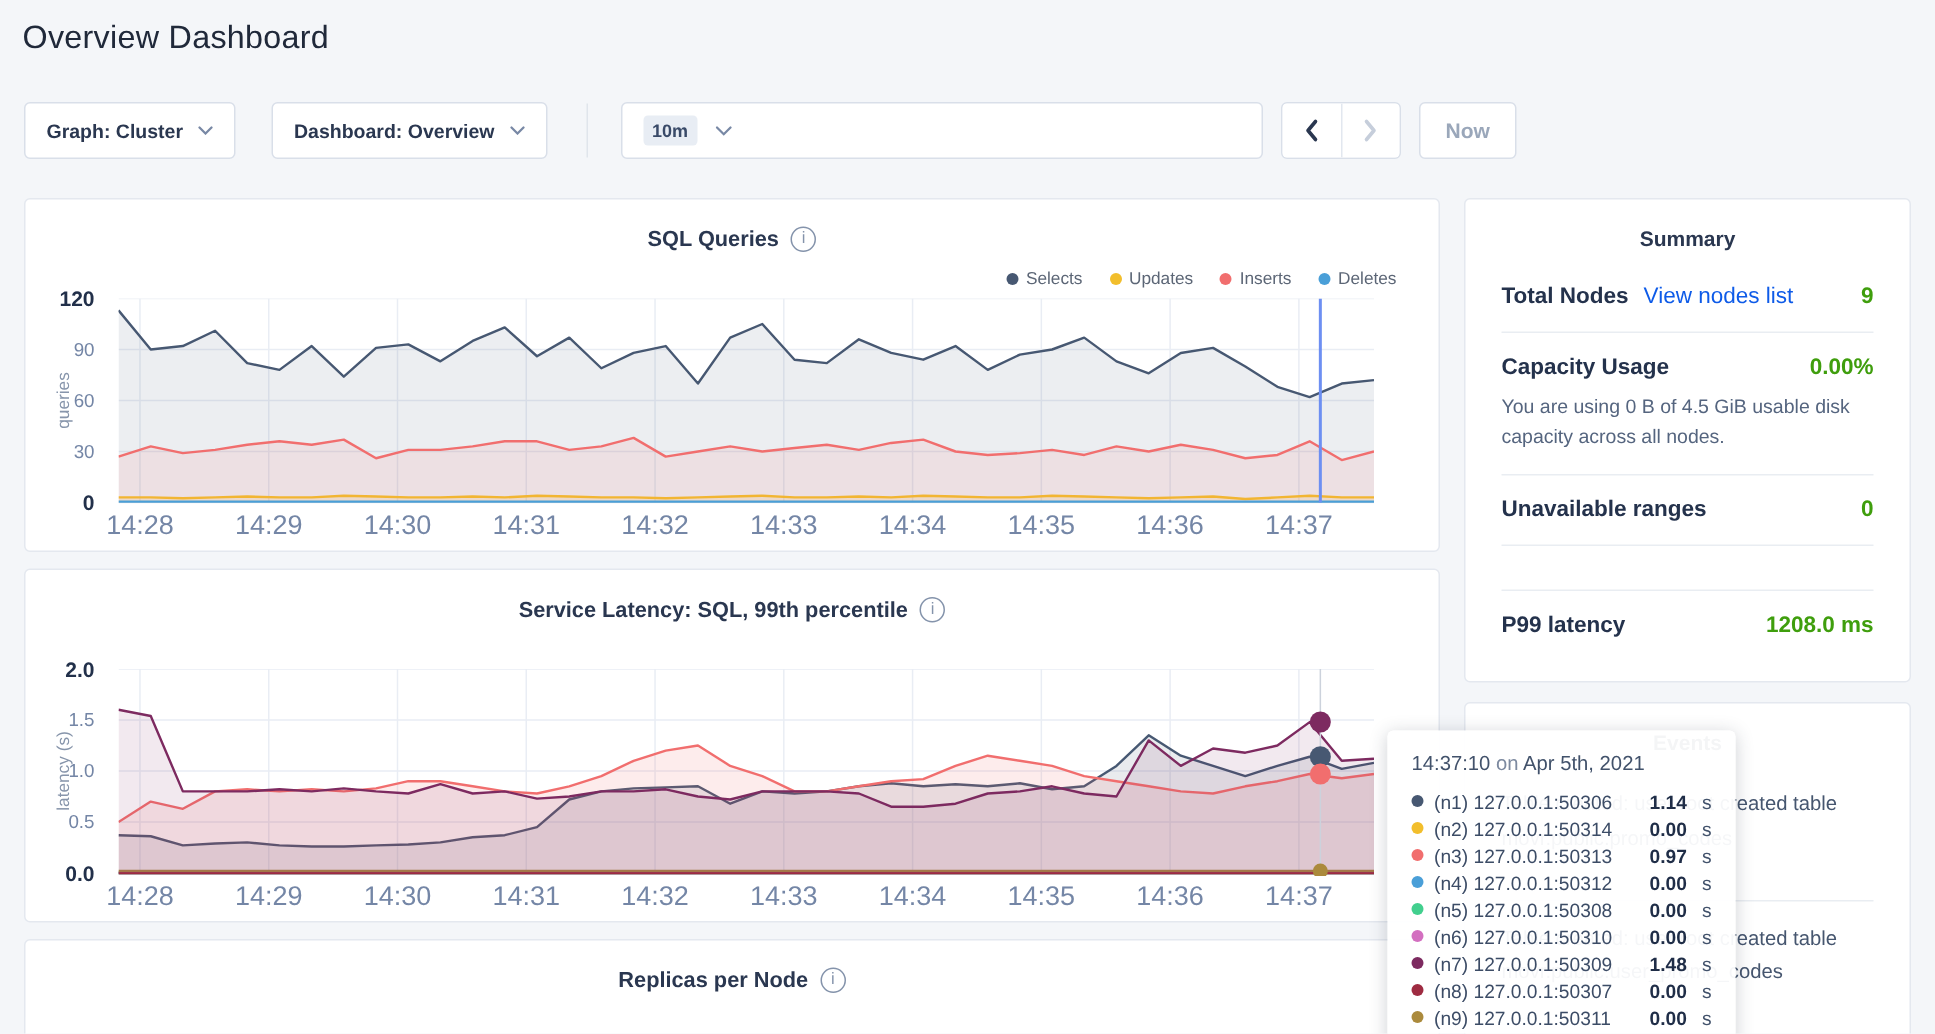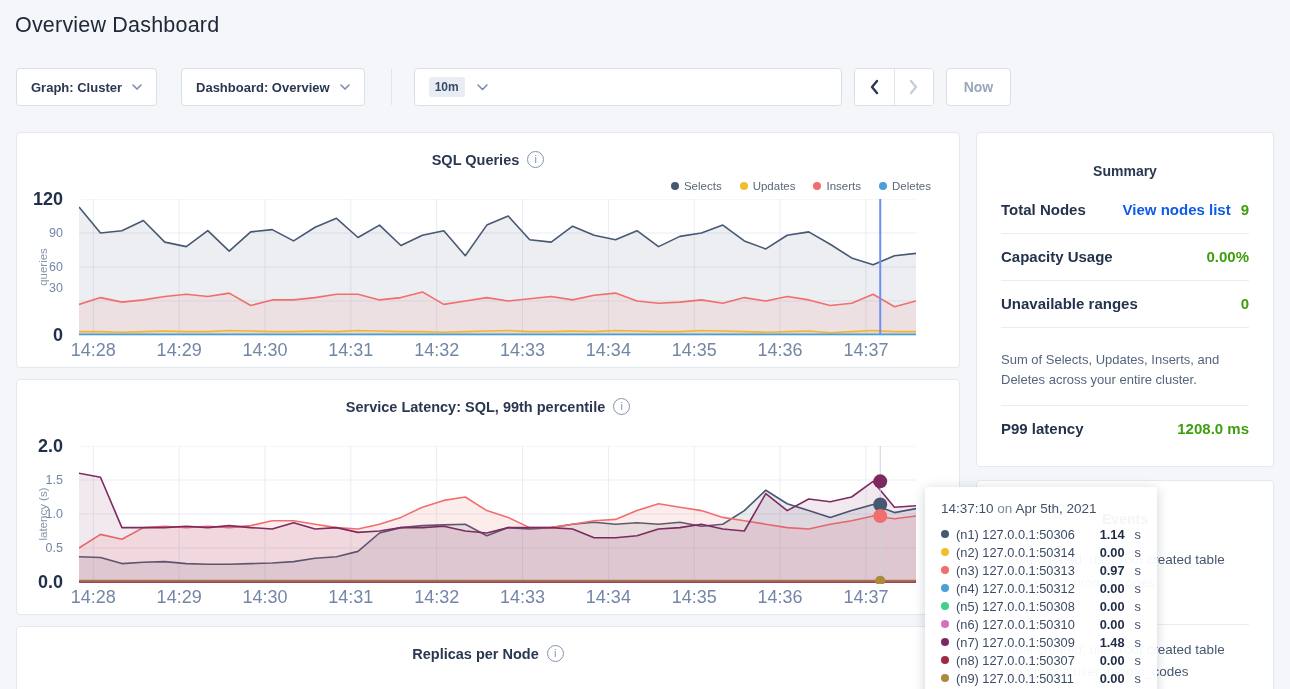--- a/index.html
+++ b/index.html
@@ -49,34 +49,34 @@
     width:17px; height:17px; border:1px solid #8493ab; border-radius:50%; color:#8493ab;
     font-size:11px; line-height:1; display:inline-flex; align-items:center; justify-content:center; cursor:pointer;
   }
   .legend { position:absolute; right:28px; top:47px; display:flex; gap:18px;padding-left:48px; }
   .legend .li { display:flex; align-items:center; gap:5px; font-size:11.5px; color:#5c6676; cursor:pointer; }
   .legend .dot { width:8px; height:8px; border-radius:50%; }
   .chart-body { position:absolute; left:0; top:66px; width:944px; height:162px; }
   .chart-body svg.plot { position:absolute; left:62px; top:0; }
   .ylabels { position:absolute; left:0; top:0; width:54px; height:136px; }
   .ylabels span { position:absolute; right:8px; transform:translateY(-50%); font-size:12.5px; color:#7486a6; white-space:nowrap; }
-  .ylabels span.bold { font-weight:700; color:#22304a; font-size:18px; }
+  .ylabels span.bold { font-weight:700; color:#22304a; font-size:14px; }
   .xlabels { position:absolute; left:62px; top:141px; width:837px; height:18px; }
   .xlabels span { position:absolute; transform:translateX(-50%); font-size:18px; color:#7486a6; white-space:nowrap; }
   .axis-label { position:absolute; left:26px; top:68px; transform:translate(-50%,-50%) rotate(-90deg); font-size:11.5px; color:#8795ab; white-space:nowrap; }
 
   
   .side-panel { padding:18px 24px 14px; }
-  .side-title { text-align:center; font-size:14px; font-weight:700; color:#2a3750; margin:12px 0 8px; }
+  .side-title { text-align:center; font-size:14px; font-weight:700; color:#2a3750; margin:0 0 8px; }
   .srow { padding:14px 0 15px; border-bottom:1px solid #e9edf2; }
   .srow.last { border-bottom:none; }
   .srow .head { display:flex; align-items:baseline; gap:10px; font-size:15px; font-weight:700; color:#24324c; }
   .srow .head .grow { flex:1; }
   .srow .val { color:#3f9e0d; white-space:nowrap; }
-  .srow a.link { color:#0e5be8; text-decoration:none; font-weight:700; font-size:15px;text-align:right; }
+  .srow a.link { color:#0e5be8; text-decoration:none; font-weight:400; font-size:15px; }
   .srow .desc { margin-top:8px; font-size:13px; line-height:1.55; color:#55657f; font-weight:400; }
 
   
   .events-panel { flex:1; min-height:300px; }
   .event-item { padding:14px 0 30px; border-bottom:1px solid #e9edf2; font-size:13.5px; line-height:1.65; color:#46566f; }
   .event-item.last { border-bottom:none; }
 
   
   .tooltip {
     position:absolute; left:925px; top:474px; width:232px; z-index:10;
@@ -168,21 +168,21 @@
               <path d="M0.0 7.9L21.5 34.0L42.9 31.7L64.4 21.5L85.8 43.1L107.3 47.6L128.8 31.7L150.2 52.1L171.7 32.9L193.2 30.6L214.6 41.9L236.1 28.3L257.5 19.3L279.0 38.5L300.5 26.1L321.9 46.5L343.4 36.3L364.8 31.7L386.3 56.7L407.8 26.1L429.2 17.0L450.7 40.8L472.2 43.1L493.6 27.2L515.1 36.3L536.5 40.8L558.0 31.7L579.5 47.6L600.9 37.4L622.4 34.0L643.8 26.1L665.3 41.9L686.8 49.9L708.2 36.3L729.7 32.9L751.2 45.3L772.6 58.9L794.1 65.7L815.5 56.7L837.0 54.4" fill="none" stroke="#475872" stroke-width="1.6" stroke-linejoin="round"></path>
               <path d="M0.0 132.6L21.5 132.6L42.9 133.2L64.4 132.6L85.8 132.0L107.3 132.6L128.8 132.6L150.2 131.5L171.7 132.0L193.2 132.6L214.6 132.6L236.1 132.0L257.5 132.6L279.0 131.5L300.5 132.0L321.9 132.6L343.4 132.6L364.8 133.2L386.3 132.6L407.8 132.0L429.2 131.5L450.7 132.6L472.2 132.6L493.6 132.0L515.1 132.6L536.5 131.5L558.0 132.0L579.5 132.6L600.9 132.6L622.4 131.5L643.8 132.0L665.3 132.6L686.8 133.2L708.2 132.6L729.7 132.0L751.2 133.7L772.6 132.6L794.1 131.5L815.5 132.6L837.0 132.6L837.0 136L0.0 136Z" fill="rgba(242,190,44,0.15)" stroke="none"></path>
               <path d="M0.0 132.6L21.5 132.6L42.9 133.2L64.4 132.6L85.8 132.0L107.3 132.6L128.8 132.6L150.2 131.5L171.7 132.0L193.2 132.6L214.6 132.6L236.1 132.0L257.5 132.6L279.0 131.5L300.5 132.0L321.9 132.6L343.4 132.6L364.8 133.2L386.3 132.6L407.8 132.0L429.2 131.5L450.7 132.6L472.2 132.6L493.6 132.0L515.1 132.6L536.5 131.5L558.0 132.0L579.5 132.6L600.9 132.6L622.4 131.5L643.8 132.0L665.3 132.6L686.8 133.2L708.2 132.6L729.7 132.0L751.2 133.7L772.6 132.6L794.1 131.5L815.5 132.6L837.0 132.6" fill="none" stroke="#f2be2c" stroke-width="1.6" stroke-linejoin="round"></path>
               <path d="M0.0 105.4L21.5 98.6L42.9 103.1L64.4 100.9L85.8 97.5L107.3 95.2L128.8 97.5L150.2 94.1L171.7 106.5L193.2 100.9L214.6 100.9L236.1 98.6L257.5 95.2L279.0 95.2L300.5 100.9L321.9 98.6L343.4 92.9L364.8 105.4L386.3 102.0L407.8 98.6L429.2 102.0L450.7 99.7L472.2 97.5L493.6 100.9L515.1 96.3L536.5 94.1L558.0 102.0L579.5 104.3L600.9 103.1L622.4 100.9L643.8 104.3L665.3 98.6L686.8 102.0L708.2 97.5L729.7 100.9L751.2 106.5L772.6 104.3L794.1 95.2L815.5 107.7L837.0 102.0L837.0 136L0.0 136Z" fill="rgba(241,110,110,0.10)" stroke="none"></path>
               <path d="M0.0 105.4L21.5 98.6L42.9 103.1L64.4 100.9L85.8 97.5L107.3 95.2L128.8 97.5L150.2 94.1L171.7 106.5L193.2 100.9L214.6 100.9L236.1 98.6L257.5 95.2L279.0 95.2L300.5 100.9L321.9 98.6L343.4 92.9L364.8 105.4L386.3 102.0L407.8 98.6L429.2 102.0L450.7 99.7L472.2 97.5L493.6 100.9L515.1 96.3L536.5 94.1L558.0 102.0L579.5 104.3L600.9 103.1L622.4 100.9L643.8 104.3L665.3 98.6L686.8 102.0L708.2 97.5L729.7 100.9L751.2 106.5L772.6 104.3L794.1 95.2L815.5 107.7L837.0 102.0" fill="none" stroke="#f16e6e" stroke-width="1.6" stroke-linejoin="round"></path>
               <path d="M0.0 135.4L21.5 135.4L42.9 135.4L64.4 135.4L85.8 135.4L107.3 135.4L128.8 135.4L150.2 135.4L171.7 135.4L193.2 135.4L214.6 135.4L236.1 135.4L257.5 135.4L279.0 135.4L300.5 135.4L321.9 135.4L343.4 135.4L364.8 135.4L386.3 135.4L407.8 135.4L429.2 135.4L450.7 135.4L472.2 135.4L493.6 135.4L515.1 135.4L536.5 135.4L558.0 135.4L579.5 135.4L600.9 135.4L622.4 135.4L643.8 135.4L665.3 135.4L686.8 135.4L708.2 135.4L729.7 135.4L751.2 135.4L772.6 135.4L794.1 135.4L815.5 135.4L837.0 135.4" fill="none" stroke="#4a9fd8" stroke-width="1.6" stroke-linejoin="round"></path>
               <line x1="801.2307692307693" x2="801.2307692307693" y1="0" y2="136" stroke="#6d8ff2" stroke-width="2"></line>
             </svg>
             <div class="ylabels">
               <span class="bold" style="top: 136px;">0</span>
-              <span style="top: 89px;">30</span>
+              <span style="top: 102px;">30</span>
               <span style="top: 68px;">60</span>
               <span style="top: 34px; text-align: center;">90</span>
               <span class="bold" style="top: 0px;">120</span>
             </div>
             <div class="xlabels">
               <span style="left: 14.3077px;">14:28</span>
               <span style="left: 100.154px;">14:29</span>
               <span style="left: 186px;">14:30</span>
               <span style="left: 271.846px;">14:31</span>
               <span style="left: 357.692px;">14:32</span>
@@ -280,31 +280,31 @@
             <a class="link grow" href="#">View nodes list</a>
             <span class="val">9</span>
           </div>
         </div>
 
         <div class="srow">
           <div class="head">
             <span class="grow">Capacity Usage</span>
             <span class="val">0.00%</span>
           </div>
+          <div class="desc">You are using 0 B of 4.5 GiB usable disk capacity across all nodes.</div>
         </div>
 
         <div class="srow">
           <div class="head">
             <span class="grow">Unavailable ranges</span>
             <span class="val">0</span>
           </div>
         </div>
 
         <div class="srow">
-          <div class="desc">Sum of Selects, Updates, Inserts, and Deletes across your entire cluster.</div>
         </div>
 
         <div class="srow last">
           <div class="head">
             <span class="grow">P99 latency</span>
             <span class="val">1208.0 ms</span>
           </div>
         </div>
       </section>
 

